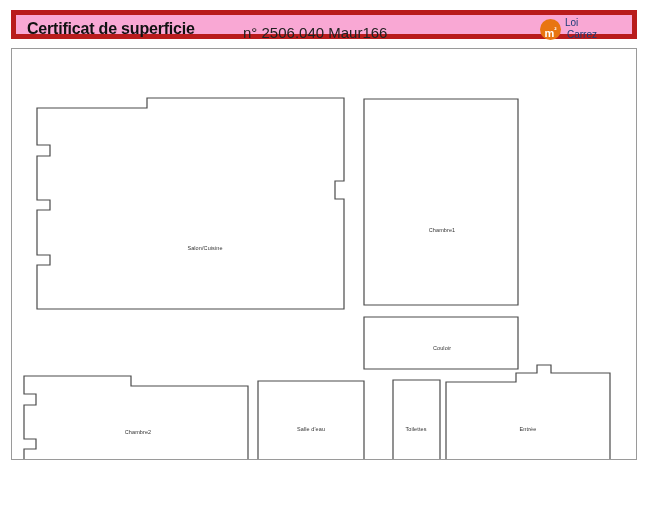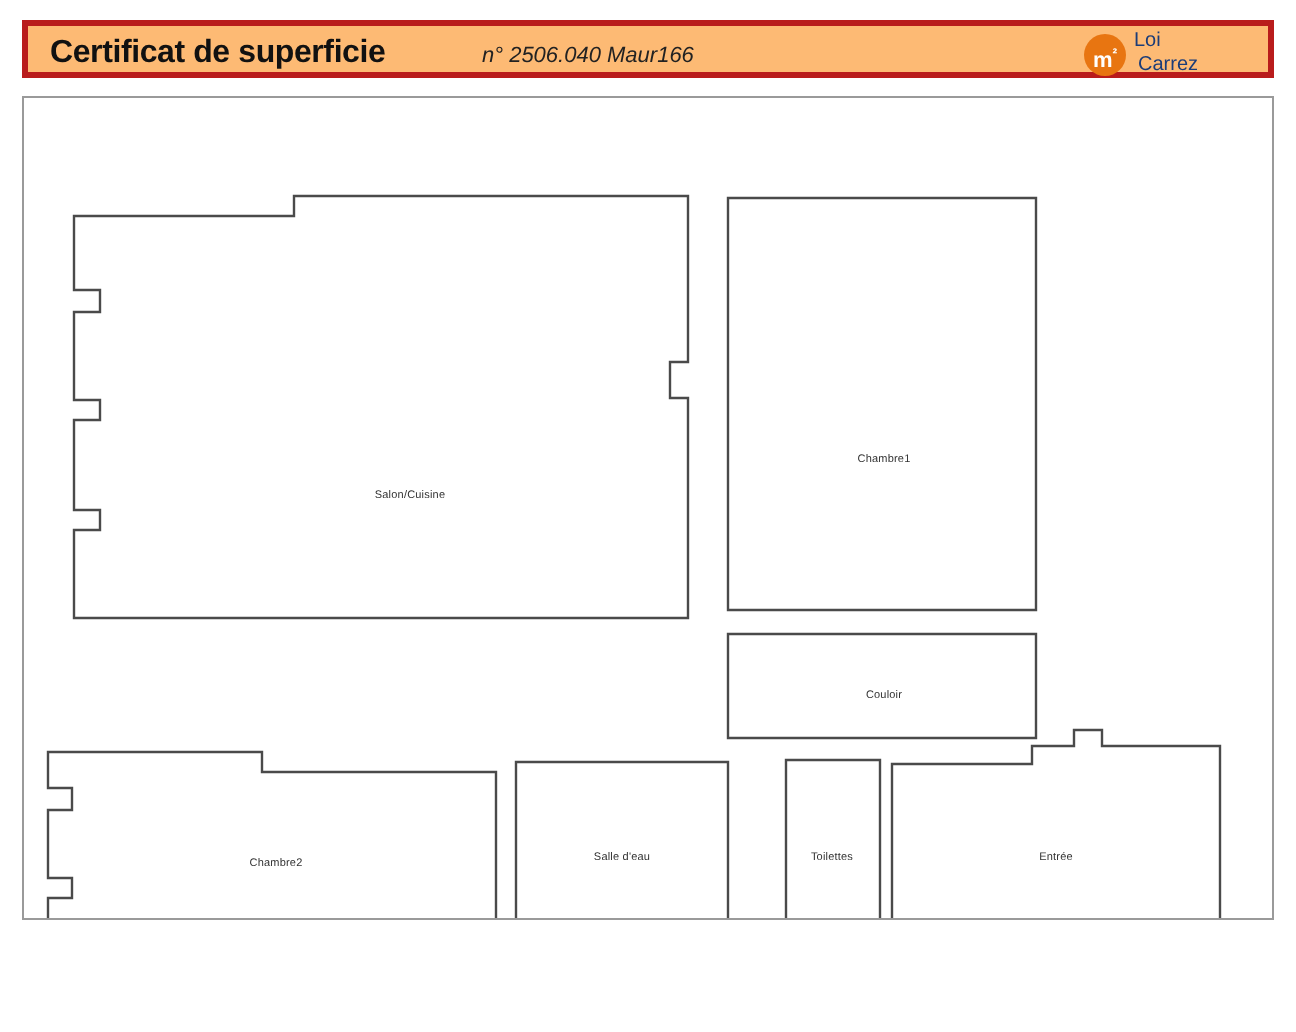--- a/index.html
+++ b/index.html
@@ -22,42 +22,41 @@
     background: #ffffff;
   }
 
   
   .header {
     position: absolute;
     left: 11px;
     top: 10px;
     width: 626px;
     height: 29px;
-    border: 3px solid #b91c1c;
+    border: 5px solid #b91c1c;
     box-sizing: border-box;
-    background: #fdba74;
+    background: #f9a8d4;
   }
   .header-title {
     position: absolute;
     left: 11px;
     top: 5px;
     font-size: 16px;
     font-weight: bold;
     color: #111111;
     letter-spacing: -0.2px;
     white-space: nowrap;
   }
   .header-ref {
     position: absolute;
     left: 227px;
     top: 9px;
-    font-size: 11px;
+    font-size: 15px;
     color: #222222;
     white-space: nowrap;
-    font-style: italic;
   }
   .logo {
     position: absolute;
     right: 4px;
     top: 2px;
     width: 90px;
     height: 24px;
   }
   .logo-circle {
     position: absolute;

